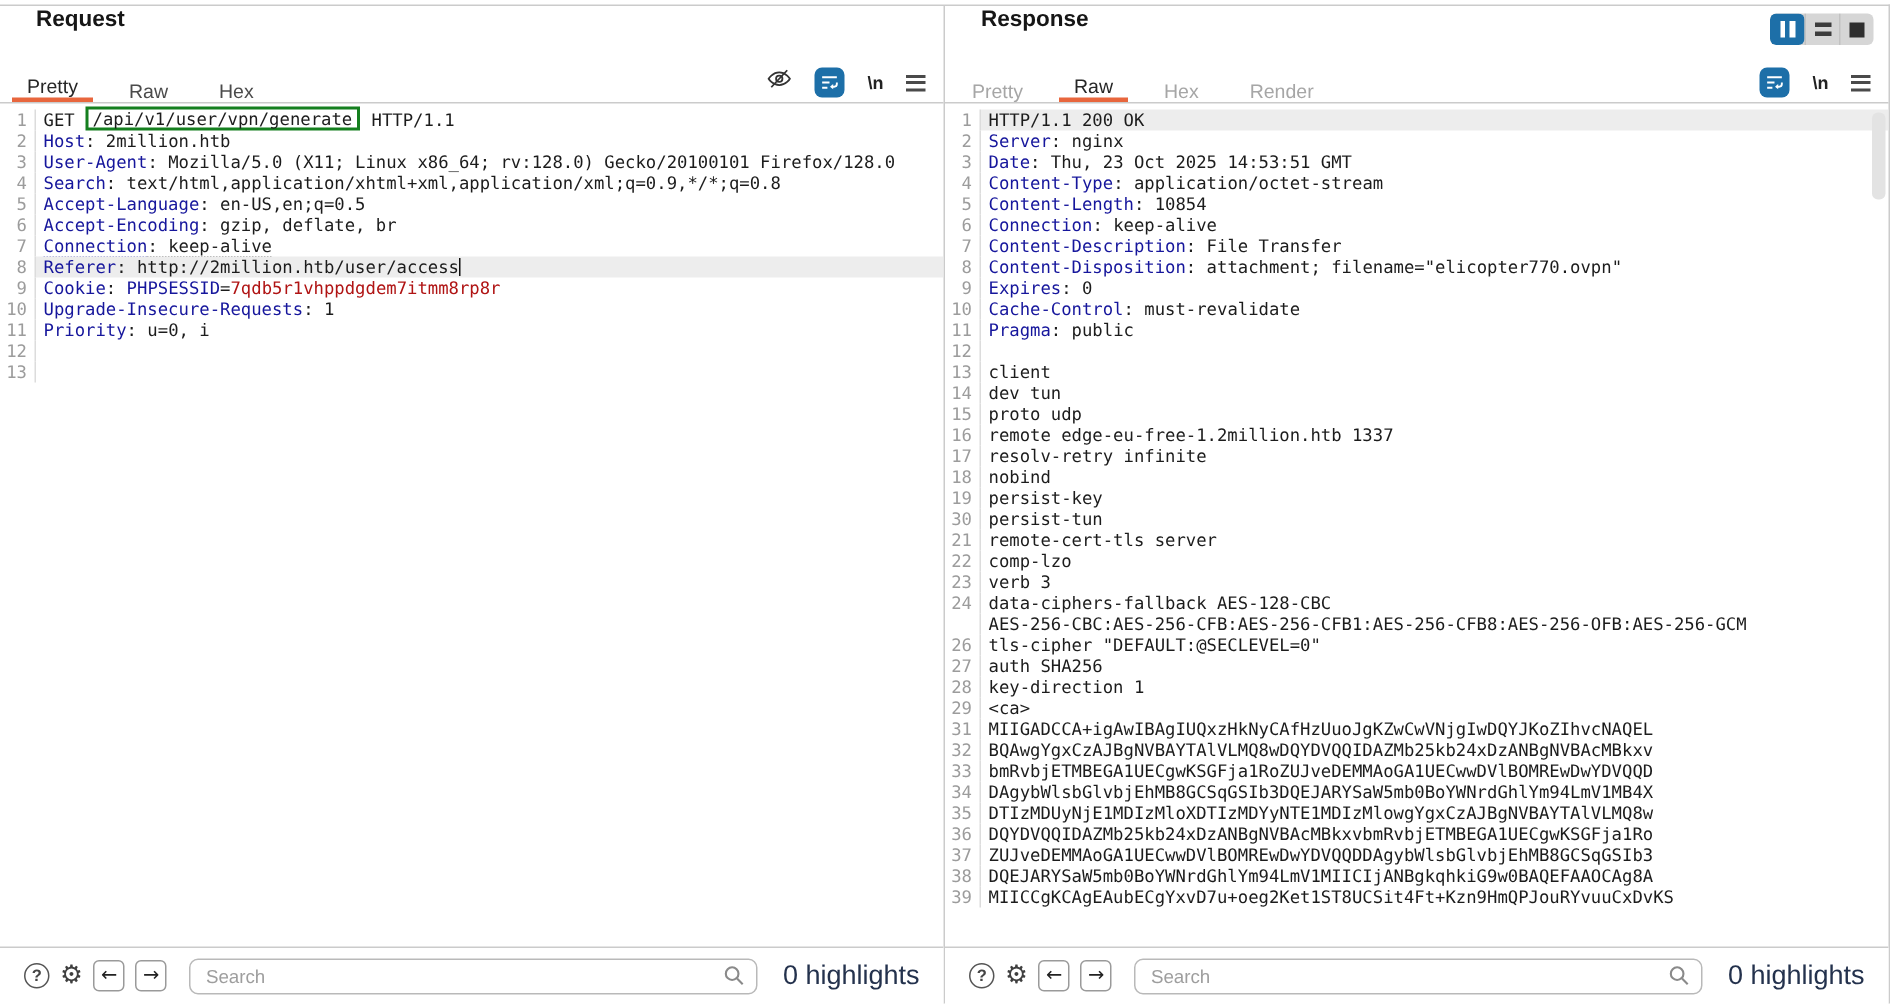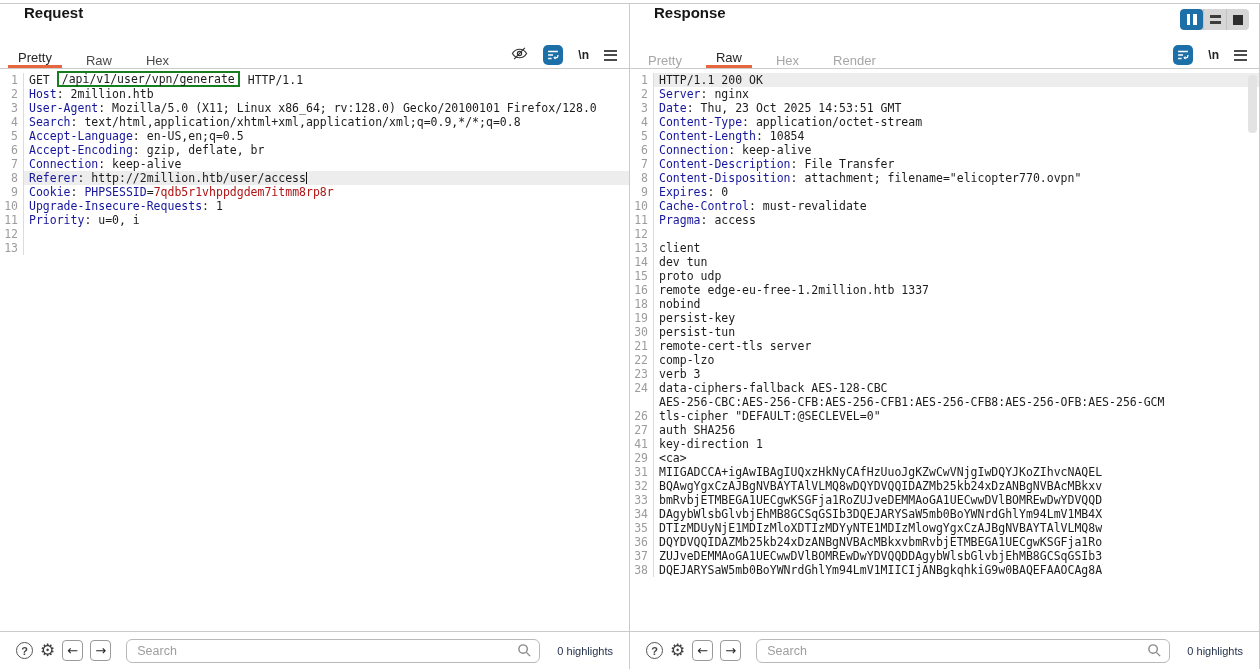--- a/index.html
+++ b/index.html
@@ -47,21 +47,21 @@
     display:flex;align-items:center;justify-content:center;font-size:11px;color:#444;font-weight:bold}
   .gear-btn{font-size:17px;color:#3f3f3f;line-height:1;font-family:"DejaVu Sans",sans-serif}
   .nav-btn{width:21px;height:21px;border:1px solid #9a9a9a;border-radius:4px;
     display:flex;align-items:center;justify-content:center;font-size:13px;color:#222;background:#fff;
     font-family:"DejaVu Sans",sans-serif}
   .search-wrap{flex:1;position:relative;margin-left:8px}
   .search-input{width:100%;height:24px;border:1px solid #b9b9b9;border-radius:6px;
     padding:0 30px 0 10px;font-size:12.5px;color:#0c4a6e;outline:none;font-family:"Liberation Sans",sans-serif}
   .search-input::placeholder{color:#9e9e9e}
   .mag{position:absolute;right:8px;top:4px}
-  .hl-count{font-size:11px;color:#24324d;margin-left:10px;white-space:nowrap}
+  .hl-count{font-size:18px;color:#24324d;margin-left:10px;white-space:nowrap}
   .view-toggle{position:absolute;top:5px;right:10px;display:flex;background:#d6d6d6;
     border-radius:4px;overflow:hidden;height:21px}
   .vt-btn{width:23px;display:flex;align-items:center;justify-content:center}
   .vt-btn.sel{background:var(--blue);border-radius:4px}
   .vt-btn + .vt-btn{border-left:1px solid #c2c2c2}
   .pause-ic{display:flex;gap:3px}
   .pause-ic i{display:block;width:3.5px;height:11px;background:#fff}
   .rows-ic{display:flex;flex-direction:column;gap:3px}
   .rows-ic i{display:block;width:11px;height:3px;background:#3c3c3c}
   .square-ic{width:10px;height:10px;background:#2e2e2e}
@@ -184,46 +184,48 @@
     <div class="row hl"><span class="num">1</span><span class="code"><span>HTTP/1.1 200 OK</span></span></div>
         <div class="row"><span class="num">2</span><span class="code"><span class="nm">Server</span><span>: nginx</span></span></div>
         <div class="row"><span class="num">3</span><span class="code"><span class="nm">Date</span><span>: Thu, 23 Oct 2025 14:53:51 GMT</span></span></div>
         <div class="row"><span class="num">4</span><span class="code"><span class="nm">Content-Type</span><span>: application/octet-stream</span></span></div>
         <div class="row"><span class="num">5</span><span class="code"><span class="nm">Content-Length</span><span>: 10854</span></span></div>
         <div class="row"><span class="num">6</span><span class="code"><span class="nm">Connection</span><span>: keep-alive</span></span></div>
         <div class="row"><span class="num">7</span><span class="code"><span class="nm">Content-Description</span><span>: File Transfer</span></span></div>
         <div class="row"><span class="num">8</span><span class="code"><span class="nm">Content-Disposition</span><span>: attachment; filename="elicopter770.ovpn"</span></span></div>
         <div class="row"><span class="num">9</span><span class="code"><span class="nm">Expires</span><span>: 0</span></span></div>
         <div class="row"><span class="num">10</span><span class="code"><span class="nm">Cache-Control</span><span>: must-revalidate</span></span></div>
-        <div class="row"><span class="num">11</span><span class="code"><span class="nm">Pragma</span><span>: access</span></span></div>
+        <div class="row"><span class="num">11</span><span class="code"><span class="nm">Pragma</span><span>: public</span></span></div>
         <div class="row"><span class="num">12</span><span class="code"></span></div>
         <div class="row"><span class="num">13</span><span class="code"><span>client</span></span></div>
         <div class="row"><span class="num">14</span><span class="code"><span>dev tun</span></span></div>
         <div class="row"><span class="num">15</span><span class="code"><span>proto udp</span></span></div>
         <div class="row"><span class="num">16</span><span class="code"><span>remote edge-eu-free-1.2million.htb 1337</span></span></div>
+        <div class="row"><span class="num">17</span><span class="code"><span>resolv-retry infinite</span></span></div>
         <div class="row"><span class="num">18</span><span class="code"><span>nobind</span></span></div>
         <div class="row"><span class="num">19</span><span class="code"><span>persist-key</span></span></div>
         <div class="row"><span class="num">30</span><span class="code"><span>persist-tun</span></span></div>
         <div class="row"><span class="num">21</span><span class="code"><span>remote-cert-tls server</span></span></div>
         <div class="row"><span class="num">22</span><span class="code"><span>comp-lzo</span></span></div>
         <div class="row"><span class="num">23</span><span class="code"><span>verb 3</span></span></div>
         <div class="row"><span class="num">24</span><span class="code"><span>data-ciphers-fallback AES-128-CBC</span></span></div>
         <div class="row"><span class="num"></span><span class="code"><span>AES-256-CBC:AES-256-CFB:AES-256-CFB1:AES-256-CFB8:AES-256-OFB:AES-256-GCM</span></span></div>
         <div class="row"><span class="num">26</span><span class="code"><span>tls-cipher "DEFAULT:@SECLEVEL=0"</span></span></div>
         <div class="row"><span class="num">27</span><span class="code"><span>auth SHA256</span></span></div>
-        <div class="row"><span class="num">41</span><span class="code"><span>key-direction 1</span></span></div>
+        <div class="row"><span class="num">28</span><span class="code"><span>key-direction 1</span></span></div>
         <div class="row"><span class="num">29</span><span class="code"><span>&lt;ca&gt;</span></span></div>
         <div class="row"><span class="num">31</span><span class="code"><span>MIIGADCCA+igAwIBAgIUQxzHkNyCAfHzUuoJgKZwCwVNjgIwDQYJKoZIhvcNAQEL</span></span></div>
         <div class="row"><span class="num">32</span><span class="code"><span>BQAwgYgxCzAJBgNVBAYTAlVLMQ8wDQYDVQQIDAZMb25kb24xDzANBgNVBAcMBkxv</span></span></div>
         <div class="row"><span class="num">33</span><span class="code"><span>bmRvbjETMBEGA1UECgwKSGFja1RoZUJveDEMMAoGA1UECwwDVlBOMREwDwYDVQQD</span></span></div>
         <div class="row"><span class="num">34</span><span class="code"><span>DAgybWlsbGlvbjEhMB8GCSqGSIb3DQEJARYSaW5mb0BoYWNrdGhlYm94LmV1MB4X</span></span></div>
         <div class="row"><span class="num">35</span><span class="code"><span>DTIzMDUyNjE1MDIzMloXDTIzMDYyNTE1MDIzMlowgYgxCzAJBgNVBAYTAlVLMQ8w</span></span></div>
         <div class="row"><span class="num">36</span><span class="code"><span>DQYDVQQIDAZMb25kb24xDzANBgNVBAcMBkxvbmRvbjETMBEGA1UECgwKSGFja1Ro</span></span></div>
         <div class="row"><span class="num">37</span><span class="code"><span>ZUJveDEMMAoGA1UECwwDVlBOMREwDwYDVQQDDAgybWlsbGlvbjEhMB8GCSqGSIb3</span></span></div>
         <div class="row"><span class="num">38</span><span class="code"><span>DQEJARYSaW5mb0BoYWNrdGhlYm94LmV1MIICIjANBgkqhkiG9w0BAQEFAAOCAg8A</span></span></div>
+        <div class="row"><span class="num">39</span><span class="code"><span>MIICCgKCAgEAubECgYxvD7u+oeg2Ket1ST8UCSit4Ft+Kzn9HmQPJouRYvuuCxDvKS</span></span></div>
       </div>
     <div class="bottom-bar">
       <span class="help-btn">?</span>
       <span class="gear-btn">⚙</span>
       <span class="nav-btn">←</span>
       <span class="nav-btn">→</span>
       <span class="search-wrap">
         <input class="search-input" placeholder="Search" style="">
         <span class="mag">
           <svg width="15" height="15" viewBox="0 0 16 16" fill="none" stroke="#8a8a8a" stroke-width="1.5">

